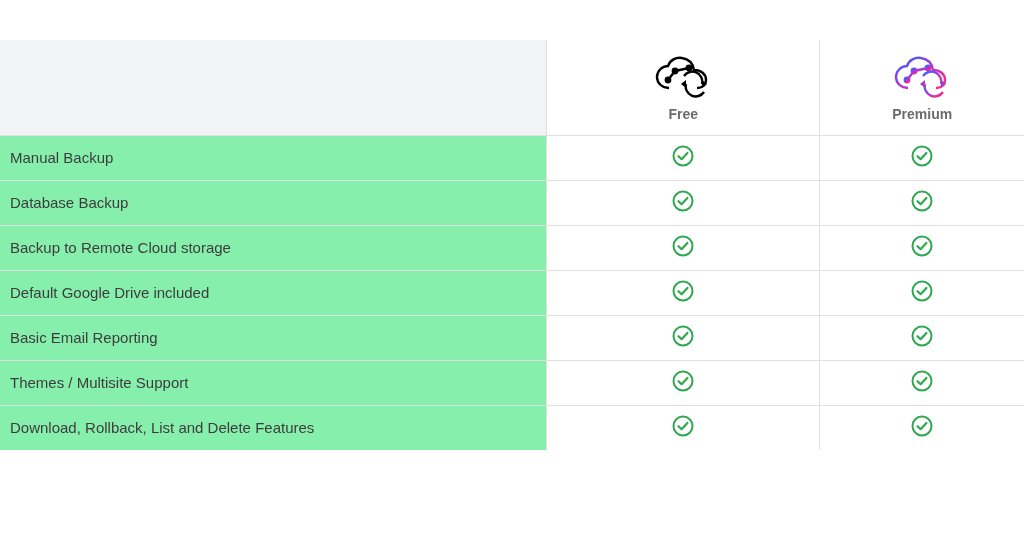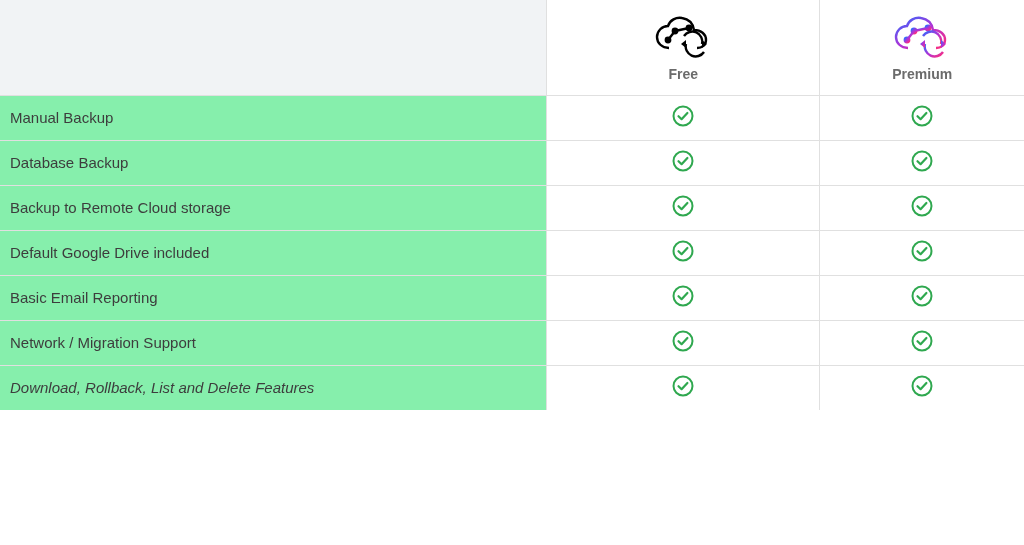--- a/index.html
+++ b/index.html
@@ -8,20 +8,21 @@
   box-sizing: border-box;
 }
 body {
   font-family: 'Segoe UI', Tahoma, Geneva, Verdana, sans-serif;
   width: 1024px;
   background: #fff;
 }
 .comparison-table {
   width: 100%;
   border-collapse: collapse;
+  margin-top: 40px;
 }
 .header-row {
   height: 95px;
 }
 .feature-header-cell {
   background: #f1f3f5;
   width: 553px;
   border-bottom: 1px solid #e0e0e0;
 }
 .plan-header-cell {
@@ -49,21 +50,20 @@
   font-size: 14px;
   color: #6b6b6b;
 }
 .feature-row td {
   border-bottom: 1px solid #e0e0e0;
   height: 45px;
   vertical-align: middle;
 }
 .feature-row:last-child td {
   border-bottom: none;
-  font-style: italic;
 }
 .feature-name-cell {
   background: #86efac;
   padding-left: 10px;
   font-size: 15px;
   color: #3d3d3d;
   font-weight: 500;
 }
 .value-cell {
   background: #fff;
@@ -184,21 +184,21 @@
         <td class="value-cell free"><span class="check-icon"><svg width="22" height="22" viewBox="0 0 22 22">
               <circle cx="11" cy="11" r="9.5" fill="none" stroke="#2fa84f" stroke-width="2"></circle>
               <path d="M6.5 11.2 L9.6 14.2 L15.4 8" fill="none" stroke="#2fa84f" stroke-width="2.2" stroke-linecap="round" stroke-linejoin="round"></path>
             </svg></span></td>
         <td class="value-cell premium"><span class="check-icon"><svg width="22" height="22" viewBox="0 0 22 22">
               <circle cx="11" cy="11" r="9.5" fill="none" stroke="#2fa84f" stroke-width="2"></circle>
               <path d="M6.5 11.2 L9.6 14.2 L15.4 8" fill="none" stroke="#2fa84f" stroke-width="2.2" stroke-linecap="round" stroke-linejoin="round"></path>
             </svg></span></td>
       </tr>
       <tr class="feature-row">
-        <td class="feature-name-cell">Network / Migration Support</td>
+        <td class="feature-name-cell">Themes / Multisite Support</td>
         <td class="value-cell free"><span class="check-icon"><svg width="22" height="22" viewBox="0 0 22 22">
               <circle cx="11" cy="11" r="9.5" fill="none" stroke="#2fa84f" stroke-width="2"></circle>
               <path d="M6.5 11.2 L9.6 14.2 L15.4 8" fill="none" stroke="#2fa84f" stroke-width="2.2" stroke-linecap="round" stroke-linejoin="round"></path>
             </svg></span></td>
         <td class="value-cell premium"><span class="check-icon"><svg width="22" height="22" viewBox="0 0 22 22">
               <circle cx="11" cy="11" r="9.5" fill="none" stroke="#2fa84f" stroke-width="2"></circle>
               <path d="M6.5 11.2 L9.6 14.2 L15.4 8" fill="none" stroke="#2fa84f" stroke-width="2.2" stroke-linecap="round" stroke-linejoin="round"></path>
             </svg></span></td>
       </tr>
       <tr class="feature-row">

